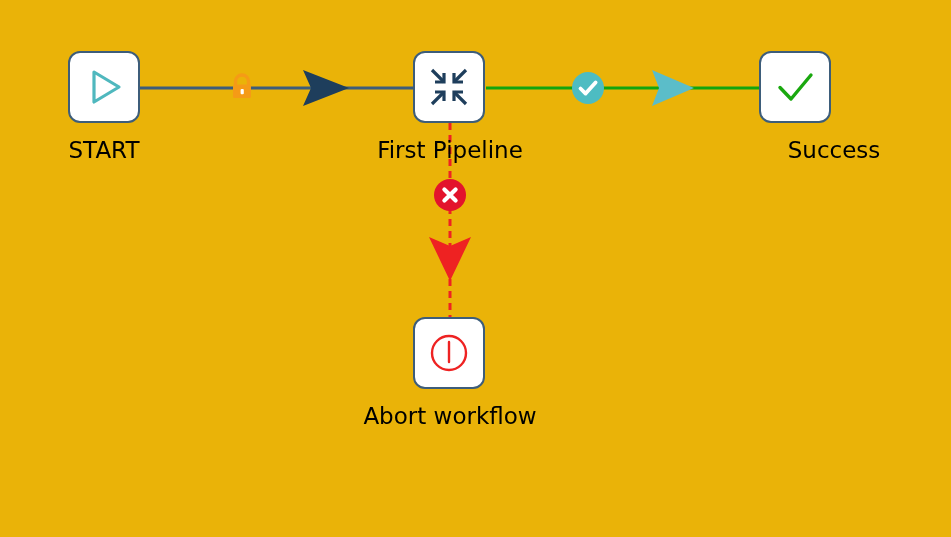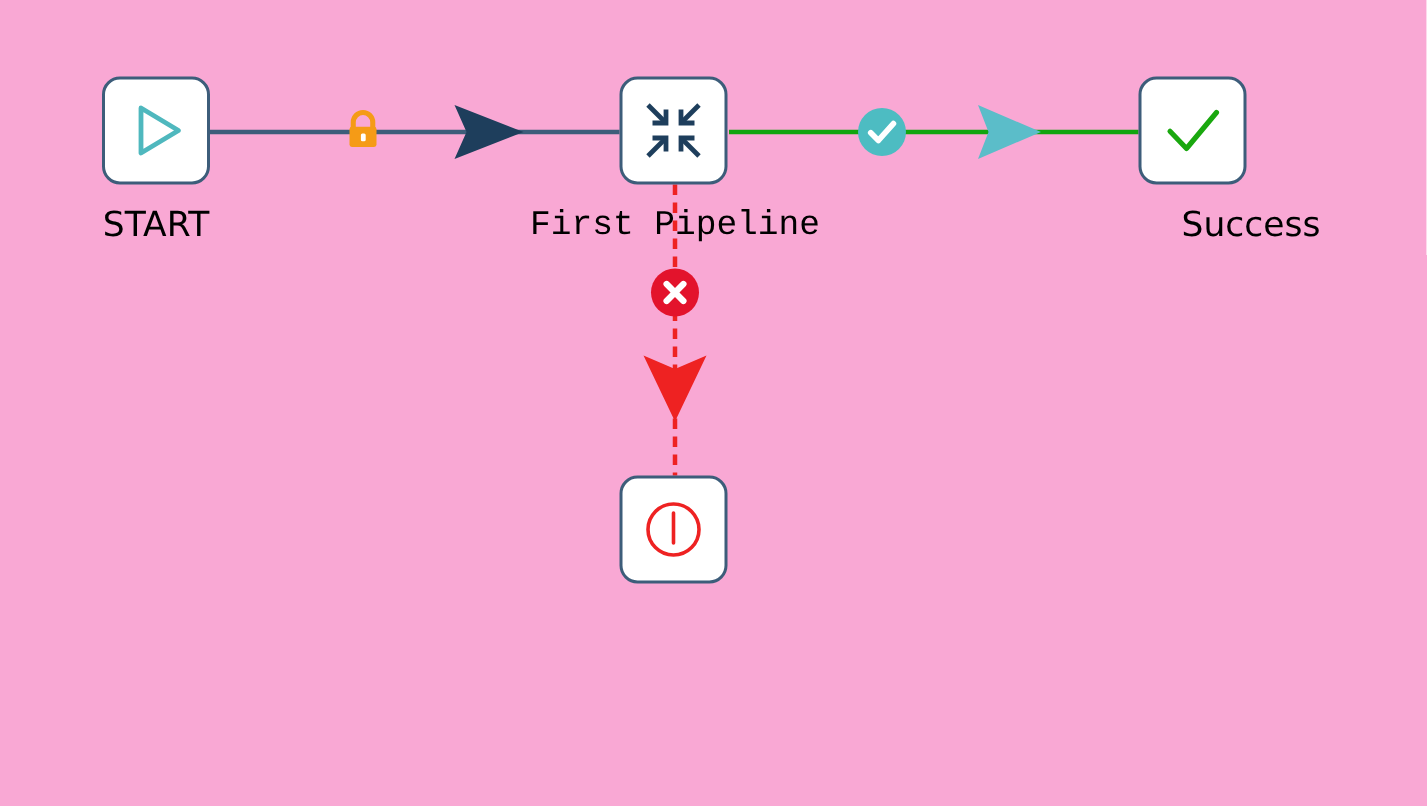--- a/index.html
+++ b/index.html
@@ -8,21 +8,21 @@
     padding: 0;
     background: #ffffff;
   }
   body {
     font-family: "DejaVu Sans", "Liberation Sans", sans-serif;
   }
   #canvas {
     position: relative;
     width: 951px;
     height: 537px;
-    background: #f9a8d4;
+    background: #eab308;
     overflow: hidden;
   }
   #edge-layer {
     position: absolute;
     left: 0;
     top: 0;
     width: 951px;
     height: 537px;
     pointer-events: none;
   }
@@ -62,21 +62,21 @@
   }
   .edge-badge svg { display: block; width: 34px; height: 34px; }
 
   
   #node-start      { left: 68px;  top: 51px; }
   #node-pipeline   { left: 413px; top: 51px; }
   #node-success    { left: 759px; top: 51px; }
   #node-abort      { left: 413px; top: 317px; }
 
   #label-start     { left: 14px;  top: 136px; width: 180px; }
-  #label-pipeline  { left: 330px; top: 136px; width: 240px; font-family: Liberation Mono, monospace; }
+  #label-pipeline  { left: 330px; top: 136px; width: 240px; }
   #label-success   { left: 744px; top: 136px; width: 180px; }
   #label-abort     { left: 330px; top: 402px; width: 240px; }
 
   #badge-lock      { left: 225px; top: 70px; }
   #badge-check     { left: 571px; top: 71px; }
   #badge-error     { left: 433px; top: 178px; }
 </style>
 </head>
 <body>
 
@@ -152,14 +152,15 @@
     </svg>
   </div>
   <div class="node-label" id="label-success">Success</div>
 
   <div class="node" id="node-abort">
     <svg class="node-icon" viewBox="0 0 48 48">
       <circle cx="24" cy="24" r="17" fill="none" stroke="#ee2222" stroke-width="2.4"></circle>
       <line x1="24" y1="13" x2="24" y2="33" stroke="#ee2222" stroke-width="2.4" stroke-linecap="round"></line>
     </svg>
   </div>
+  <div class="node-label" id="label-abort">Abort workflow</div>
 
 </div>
 
 </body></html>

